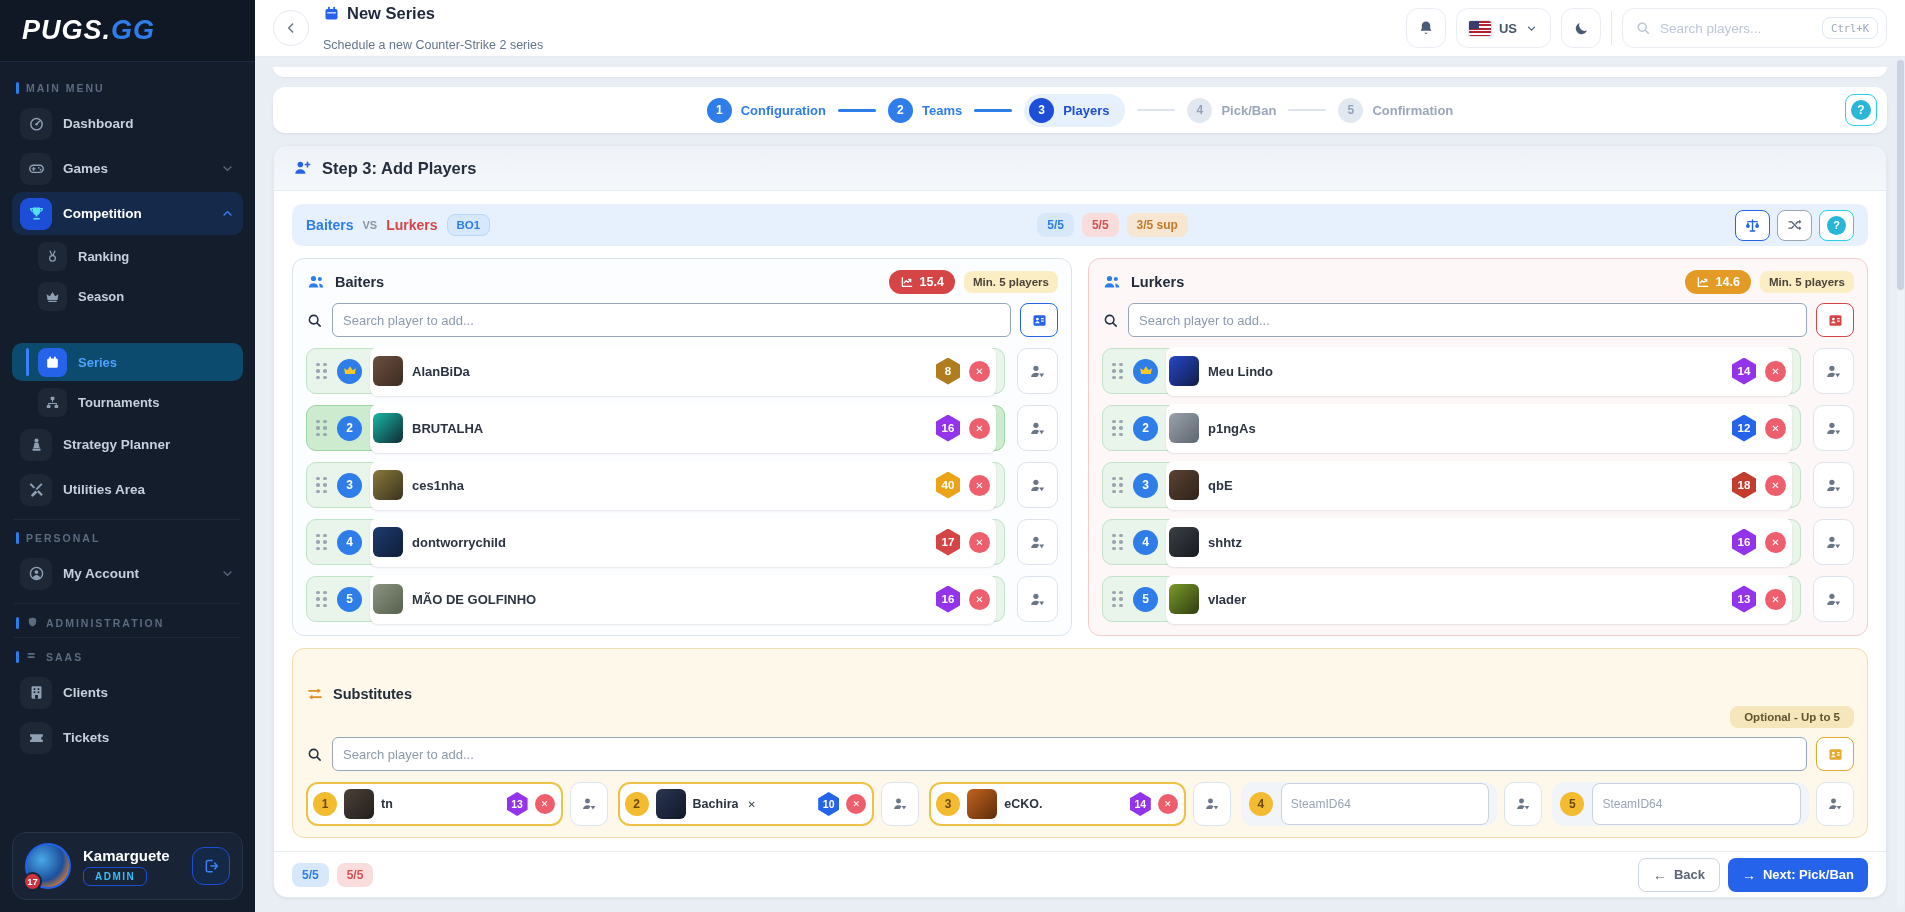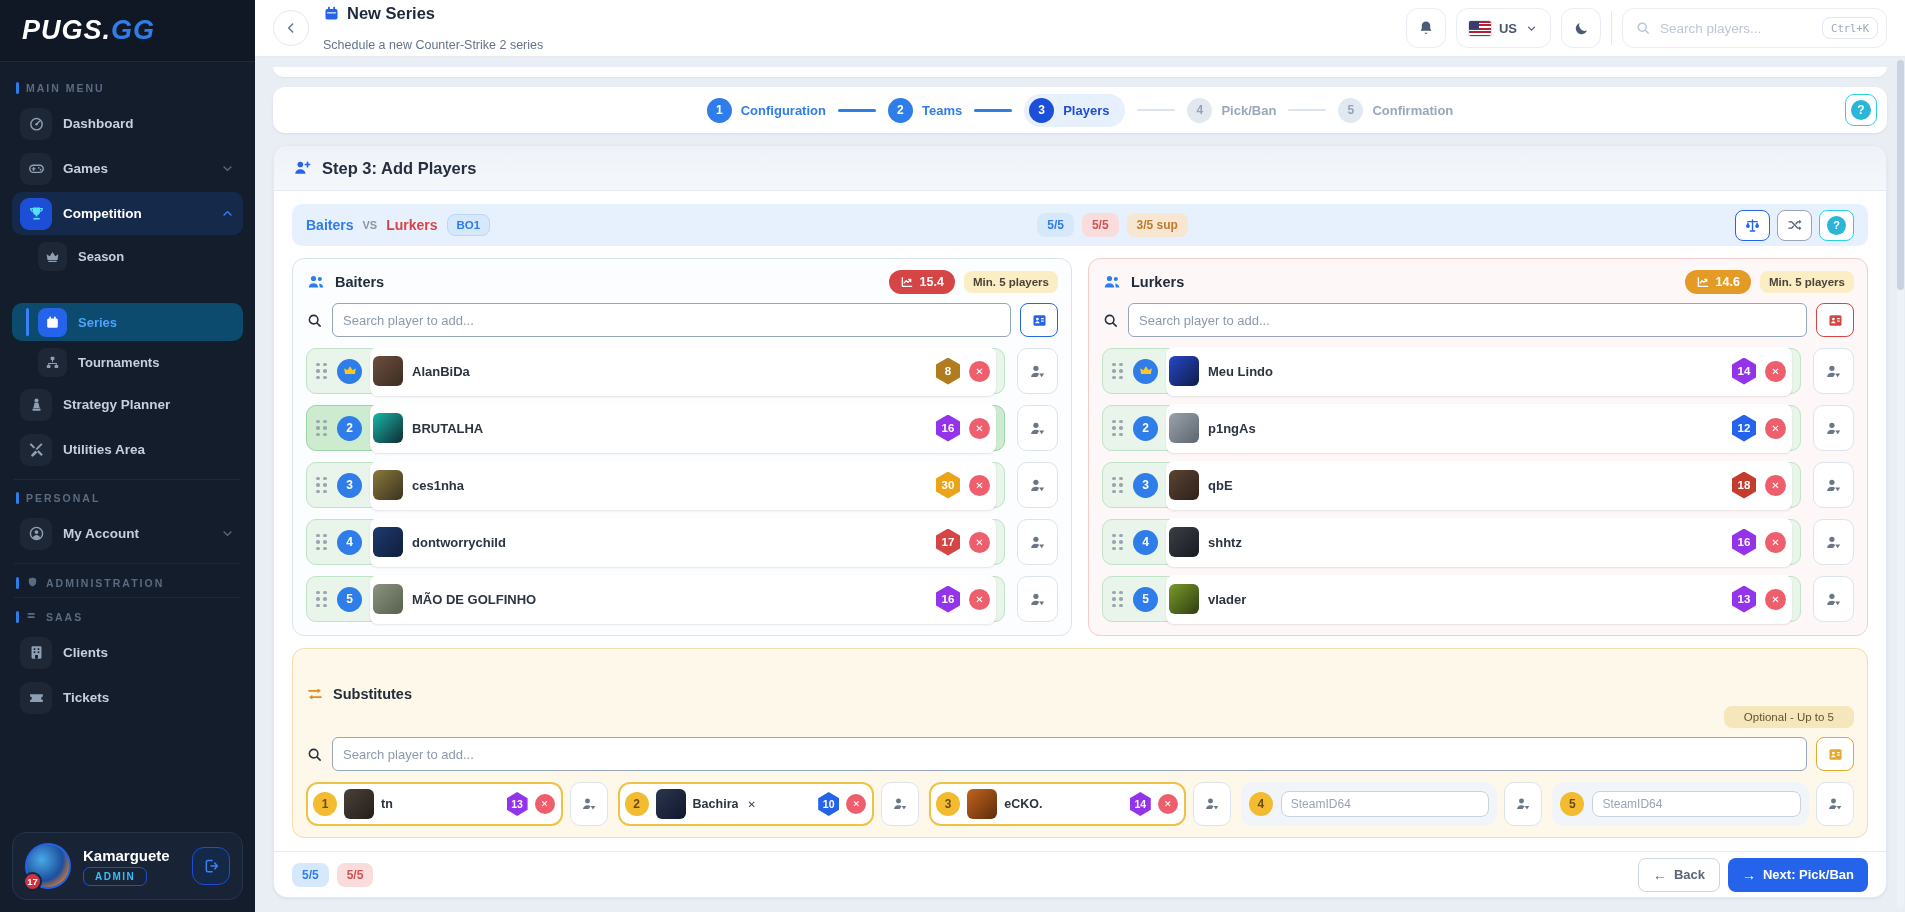--- a/index.html
+++ b/index.html
@@ -150,31 +150,31 @@
   .hex { margin-left:auto; width:24px; height:27px; clip-path:polygon(50% 0,100% 26%,100% 74%,50% 100%,0 74%,0 26%); display:flex; align-items:center; justify-content:center; color:#fff; font-size:11.5px; font-weight:800; flex:none; }
   .x-btn { width:21px; height:21px; border-radius:50%; background:#ee5f6e; color:#fff; font-size:10px; font-weight:800; display:flex; align-items:center; justify-content:center; cursor:pointer; flex:none; }
   .pa-btn { width:41px; height:46px; background:#fff; border:1px solid #dde3ec; border-radius:10px; display:flex; align-items:center; justify-content:center; color:#6b7686; cursor:pointer; flex:none; }
   .pa-btn .ic { width:19px; height:19px; }
 
   
   .subs-panel { flex:none; border:1.5px solid #f0dfae; background:#fdf8ea; border-radius:12px; padding:11px 13px; }
   .subs-head { display:flex; align-items:center; gap:9px; margin-bottom:9px; }
   .subs-head .ic { width:18px; height:18px; color:#e08b1f; }
   .subs-title { font-size:14.5px; font-weight:800; color:#222c3a; }
-  .subs-badge { margin-left:auto; background:#f5e7bb; color:#5f5430; font-size:11.5px; font-weight:400; border-radius:8px; padding:5px 20px;margin-top:46px; }
+  .subs-badge { margin-left:auto; background:#f5e7bb; color:#5f5430; font-size:11.5px; font-weight:700; border-radius:8px; padding:5px 14px;margin-top:46px; }
   .slots { display:flex; gap:10px; margin-top:11px; }
   .slot-group { flex:1; min-width:0; display:flex; align-items:center; gap:7px; }
   .slot-filled { flex:1; min-width:0; height:44px; background:#fff; border:2px solid #edc246; border-radius:12px; display:flex; align-items:center; gap:7px; padding:0 6px 0 5px; }
   .slot-empty { flex:1; min-width:0; height:44px; background:#f1f4f8; border-radius:12px; display:flex; align-items:center; gap:8px; padding:0 8px; }
   .s-num { width:24px; height:24px; border-radius:50%; background:#f2bb30; color:#6d4a10; font-size:12px; font-weight:800; display:flex; align-items:center; justify-content:center; flex:none; }
   .s-name { font-size:12.5px; font-weight:700; color:#2b3440; white-space:nowrap; overflow:hidden; text-overflow:ellipsis; }
   .s-suffix { font-size:10px; font-weight:800; color:#3a4350; margin-left:2px; }
   .s-hex { margin-left:auto; width:21px; height:24px; clip-path:polygon(50% 0,100% 26%,100% 74%,50% 100%,0 74%,0 26%); display:flex; align-items:center; justify-content:center; color:#fff; font-size:10.5px; font-weight:800; flex:none; }
   .s-x { width:20px; height:20px; border-radius:50%; background:#ee5f6e; color:#fff; font-size:9px; font-weight:800; display:flex; align-items:center; justify-content:center; cursor:pointer; flex:none; }
-  .s-input { flex:1; min-width:0; height:26px; border:1px solid #c9d2de; border-radius:8px; background:#fff; padding:0 9px; font-size:12px; color:#334155; font-family:inherit; outline:0; }
+  .s-input { flex:1; min-width:0; height:42px; border:1px solid #c9d2de; border-radius:8px; background:#fff; padding:0 9px; font-size:12px; color:#334155; font-family:inherit; outline:0; }
   .s-input::placeholder { color:#9aa5b5; }
   .s-pa { width:38px; height:44px; background:#fff; border:1px solid #dde3ec; border-radius:10px; display:flex; align-items:center; justify-content:center; color:#6b7686; cursor:pointer; flex:none; }
   .s-pa .ic { width:18px; height:18px; }
 
   .card-footer { height:46px; border-top:1px solid #e8edf4; display:flex; align-items:center; gap:8px; padding:0 18px; flex:none; }
   .cf-spacer { flex:1; }
   .btn { height:34px; border-radius:8px; display:flex; align-items:center; gap:7px; padding:0 14px; font-size:13px; font-weight:700; cursor:pointer; font-family:inherit; }
   .btn.ghost { border:1px solid #cbd5e1; background:#fff; color:#5b6575; }
   .btn.primary { border:0; background:#2563eb; color:#fff; font-weight:800; }
   .arrow-glyph { font-size:14px; line-height:1; }
@@ -232,20 +232,29 @@
               <path d="M7.5 20.5v-2.3h9v2.3z" fill="currentColor"></path>
             </svg>
           </span>
       <span class="lbl">Competition</span>
       <span class="chev">
             <svg class="ic" viewBox="0 0 24 24" style="width:15px;height:15px">
               <path d="M6.5 14.5L12 9l5.5 5.5" fill="none" stroke="currentColor" stroke-width="2.2" stroke-linecap="round" stroke-linejoin="round"></path>
             </svg>
           </span>
     </div>
+        <div class="sub-item ">
+        <span class="icbox">
+            <svg class="ic" viewBox="0 0 24 24" style="width:15px;height:15px">
+              <circle cx="12" cy="15" r="4.6" fill="none" stroke="currentColor" stroke-width="2"></circle>
+              <path d="M8.2 3.5l2.8 6M15.8 3.5l-2.8 6" stroke="currentColor" stroke-width="2" stroke-linecap="round"></path>
+            </svg>
+          </span>
+        <span class="lbl">Ranking</span>
+      </div>
         <div class="sub-item ">
         <span class="icbox">
             <svg class="ic" viewBox="0 0 24 24" style="width:15px;height:15px">
               <path d="M4 17.5h16l1.4-9.3-5.1 3.2L12 4.6l-4.3 6.8-5.1-3.2z" fill="currentColor"></path>
               <rect x="5" y="18.6" width="14" height="2" rx="1" fill="currentColor"></rect>
             </svg>
           </span>
         <span class="lbl">Season</span>
       </div>
         <div class="sub-item active">
@@ -610,21 +619,21 @@
                         <i></i>
                         <i></i>
                         <i></i>
                         <i></i>
                         <i></i>
                       </span>
           <span class="rank">3</span>
           <div class="p-card">
             <span class="avatar" style="background:linear-gradient(135deg,#8a7a3a,#3a3320)"></span>
             <span class="p-name">ces1nha</span>
-            <span class="hex" style="background:#eba417">30</span>
+            <span class="hex" style="background:#eba417">40</span>
             <span class="x-btn">✕</span>
           </div>
         </div>
         <div class="pa-btn">
                       <svg class="ic" viewBox="0 0 24 24" style="width:19px;height:19px">
                         <circle cx="10" cy="8" r="3.3" fill="currentColor"></circle>
                         <path d="M4 18.8c.3-3.3 2.8-5.2 6-5.2 1.6 0 3 .5 4.1 1.4l-2.6 3.8z" fill="currentColor"></path>
                         <path d="M14.2 14.6h6.2l-3.1 4.6z" fill="currentColor"></path>
                       </svg>
                     </div>

